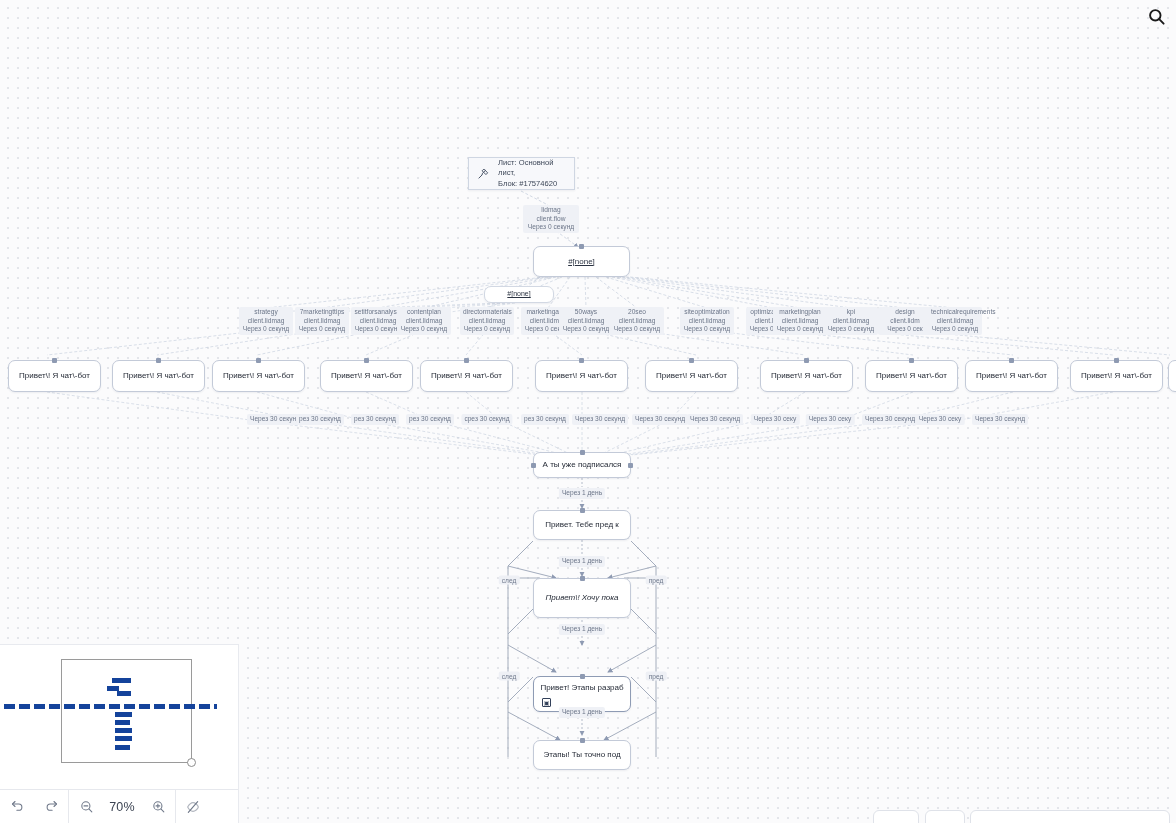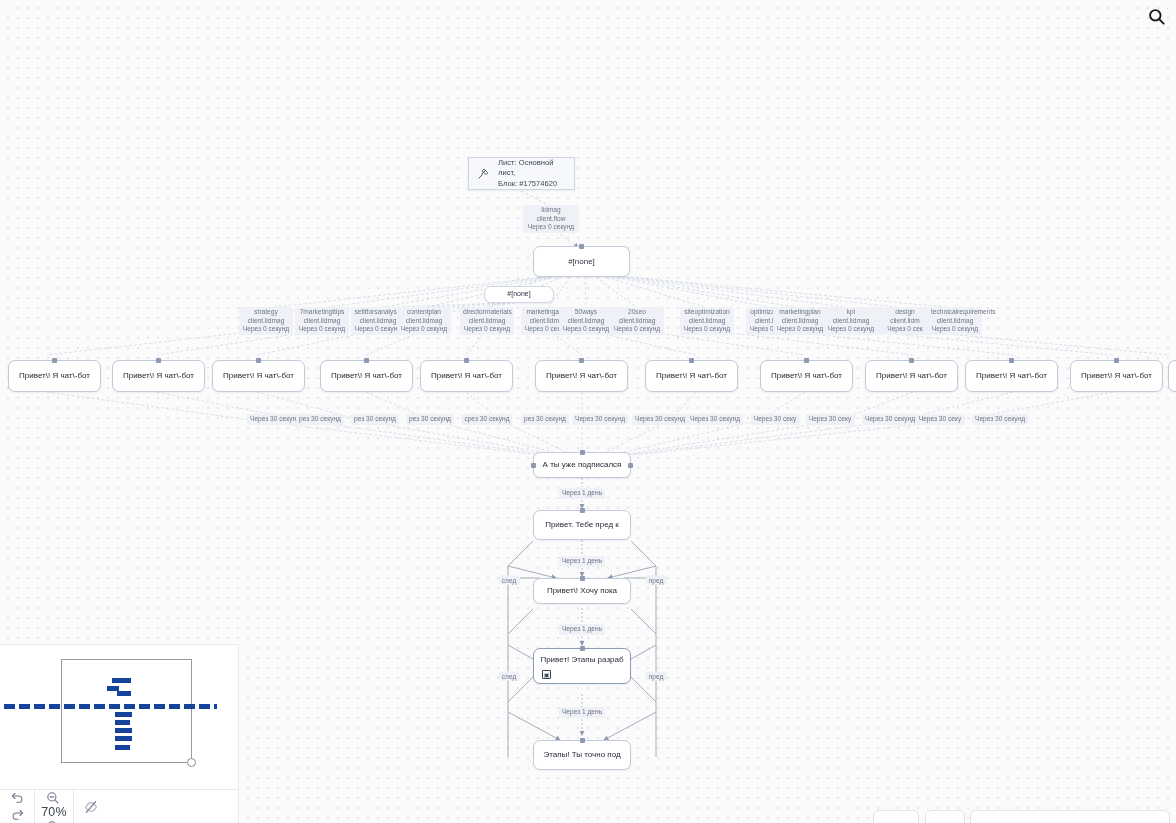--- a/index.html
+++ b/index.html
@@ -44,23 +44,23 @@
     border-radius: 0;
     color: #5c6removed;
   }
   .node.root .rlabel {
     font-size: 7.6px; color: #3d4758; text-align: left; line-height: 1.35;
     white-space: pre-line;
   }
   .pin-icon { flex: 0 0 auto; width: 14px; height: 14px; color:#4a5568; }
   .node.chat { font-size: 8px; }
   .node.msg  { font-size: 8px; }
-  .node.hash { font-size: 8px; color:#2b3342; }
-
-  .node.selected { border-color:#8e9bb4; }
+  .node.hash { font-size: 8px; color:#2b3342;text-decoration:underline; }
+
+  .node.selected { border-color:#8e9bb4;margin-top:28px; }
   .port {
     position:absolute; width:5px; height:5px; background:#8e9ab2;
     border-radius:1px;
   }
   .port.t { top:-3px; left:50%; margin-left:-2.5px; }
   .port.l { left:-3px; top:50%; margin-top:-2.5px; }
   .port.r { right:-3px; top:50%; margin-top:-2.5px; }
 
   .msg-badge {
     position:absolute; left:8px; bottom:4px;
@@ -106,21 +106,21 @@
   }
   #minimap .handle {
     position:absolute; right:-5px; bottom:-5px; width:9px; height:9px;
     border:1px solid #8d8d8d; border-radius:50%; background:#fff;
   }
   #toolbar {
     position:absolute; left:0; bottom:0; width:238px; height:34px;
     border-top:1px solid #e6e8ed;
     display:flex; align-items:center;
   }
-  .tb-group { display:flex; height:34px;flex-direction:column; }
+  .tb-group { display:flex; align-items:center; height:34px; }
   .tb-sep { width:1px; height:34px; background:#e6e8ed; }
   .tb-btn {
     width:34px; height:34px; display:flex; align-items:center; justify-content:center;
     color:#6f7889; cursor:pointer; background:transparent; border:none;
     font-size:13px;
   }
   .tb-btn svg { display:block; }
   #zoom-level {
     font-size:12.5px; color:#3b4352; min-width:38px; text-align:center;
     letter-spacing:.2px;
@@ -389,21 +389,21 @@
   <div class="node msg" style="left:533px; top:510px; width:98px; height:30px;">
     <span class="port t"></span>
     <span>Привет. Тебе пред к</span>
   </div>
 
   <div class="elabel one" style="left:582px; top:556px;">Через 1 день</div>
 
   <div class="side-label" style="left:509px; top:580px;">след</div>
   <div class="side-label" style="left:656px; top:580px;">пред</div>
 
-  <div class="node msg" style="left:533px; top:578px; width:98px; height:26px;">
+  <div class="node msg" style="left:533px; top:578px; width:98px; height:40px;font-style:italic;">
     <span class="port t"></span>
     <span>Привет\!  Хочу пока</span>
   </div>
 
   <div class="elabel one" style="left:582px; top:624px;">Через 1 день</div>
 
   <div class="side-label" style="left:509px; top:676px;">след</div>
   <div class="side-label" style="left:656px; top:676px;">пред</div>
 
   <div class="node msg selected" style="left:533px; top:648px; width:98px; height:36px; align-items:flex-start; padding-top:6px;">

